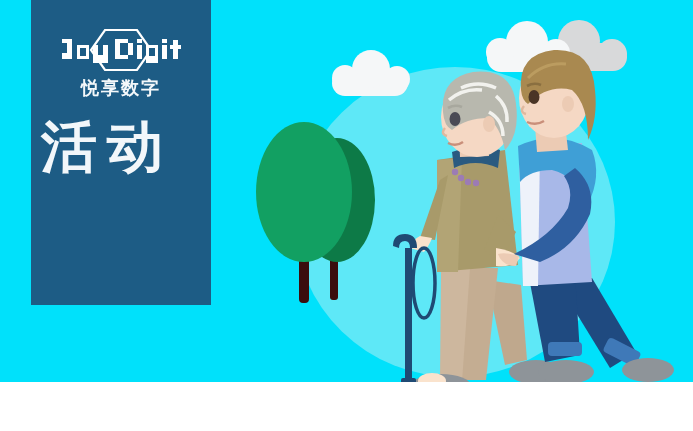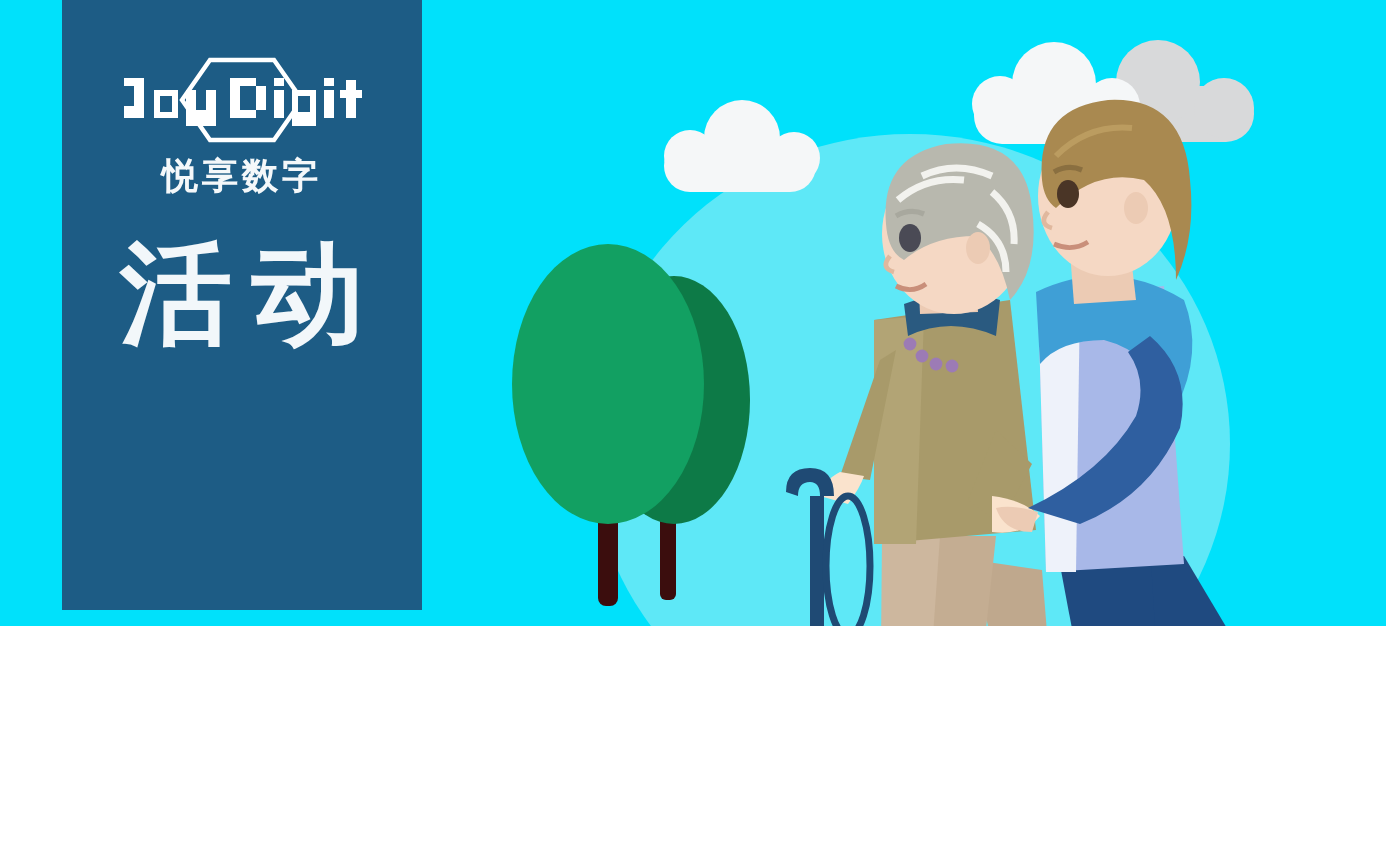--- a/index.html
+++ b/index.html
@@ -3,21 +3,21 @@
 <meta charset="utf-8">
 <style>
   html, body {
     margin: 0;
     padding: 0;
     background: #ffffff;
   }
   #banner {
     position: relative;
     width: 693px;
-    height: 313px;
+    height: 382px;
     overflow: hidden;
     font-family: "Liberation Sans", "DejaVu Sans", sans-serif;
     background: #00e1fb;
   }
   #scene-svg {
     position: absolute;
     left: 0; top: 0;
     width: 693px;
     height: 431px;
     display: block;
@@ -54,21 +54,21 @@
     font-size: 18px;
     letter-spacing: 2px;
     font-weight: bold;
     line-height: 1.1;
     white-space: nowrap;
   }
   #title-lines {
     margin-top: 18px;
     width: 100%;
     display: flex;
-    flex-direction: column;
+    flex-direction: row;
     align-items: center;
   }
   .title-line {
     color: #f2f7fa;
     font-size: 56px;
     font-weight: bold;
     letter-spacing: 10px;
     line-height: 1.08;
     text-indent: 10px;
     white-space: nowrap;

